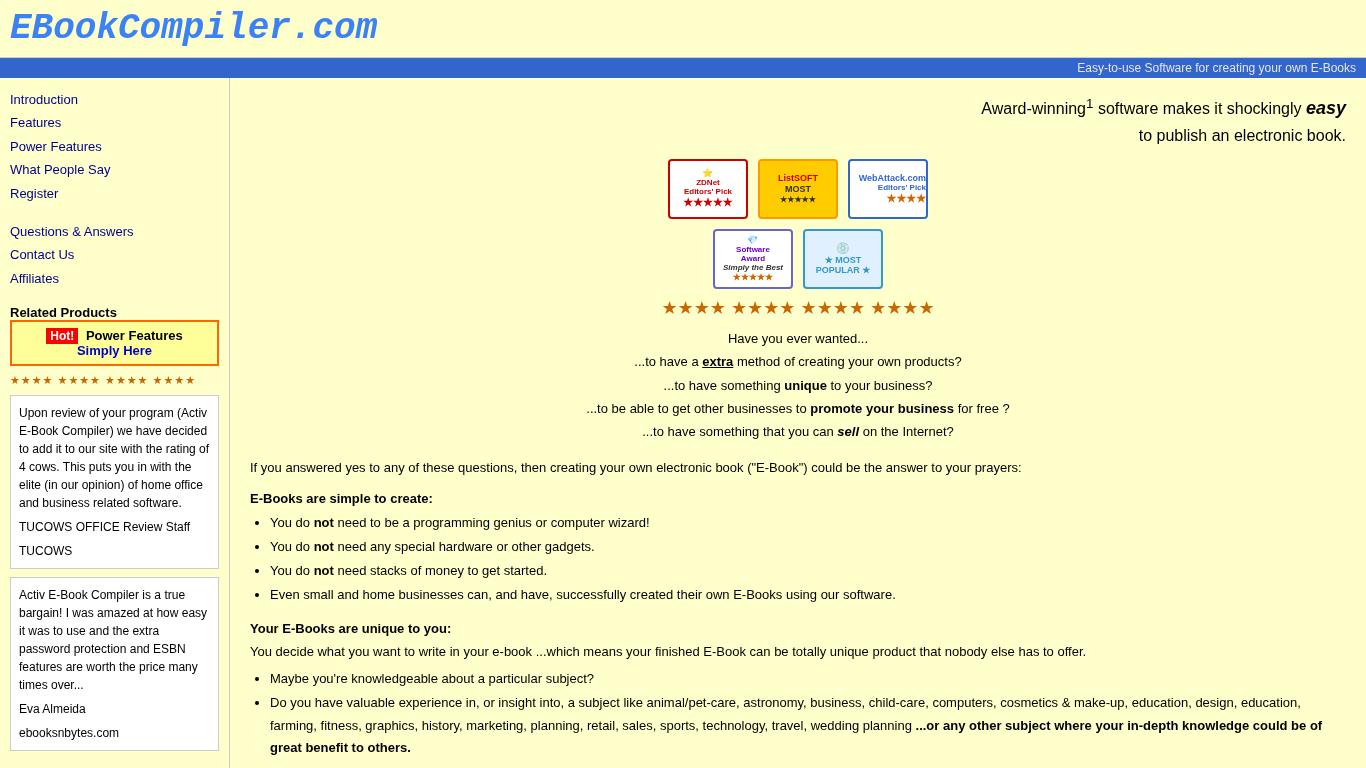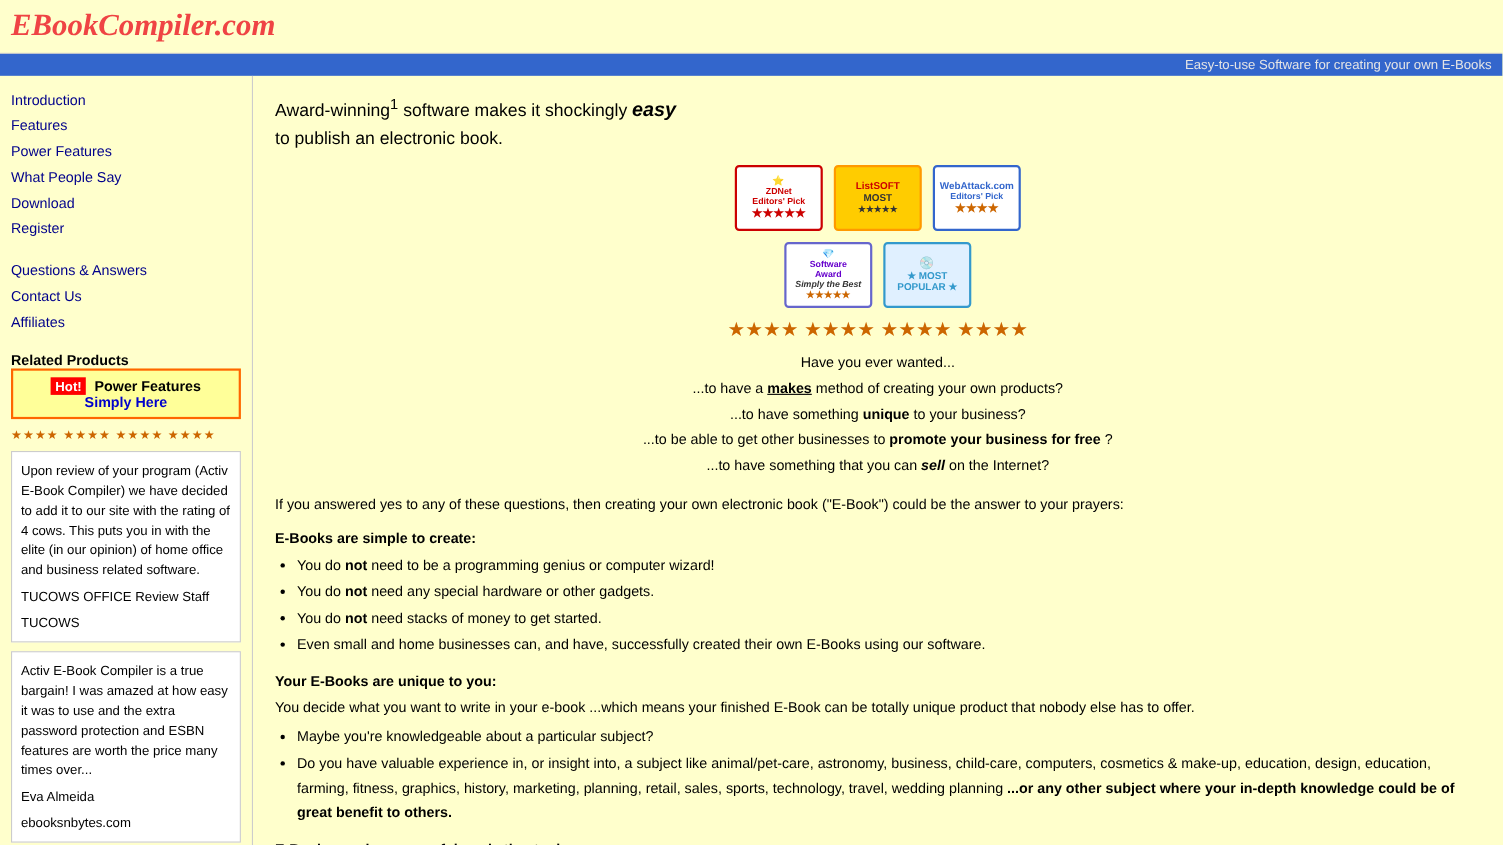--- a/index.html
+++ b/index.html
@@ -10,24 +10,24 @@
       color: #000;
     }
     a { color: #00008b; text-decoration: none; }
 
     #header {
       background-color: #ffffcc;
       padding: 8px 10px;
       border-bottom: 1px solid #ccc;
     }
     #header-logo {
-      font-family: Liberation Serif, serif;
-      font-size: 28px;
-      font-weight: bold;
-      color: #ef4444;
+      font-family: Liberation Mono, monospace;
+      font-size: 36px;
+      font-weight: bold;
+      color: #3b82f6;
       font-style: italic;
     }
 
     #top-bar {
       background-color: #3366cc;
       color: #e5e5e5;
       font-size: 12px;
       text-align: right;
       padding: 3px 10px;
     }
@@ -101,21 +101,21 @@
       font-size: 12px;
     }
 
     #main {
       flex: 1;
       padding: 15px 20px;
       background-color: #ffffcc;
     }
 
     .main-headline {
-      text-align: left;
+      text-align: right;
       font-size: 16px;
       margin-bottom: 10px;
       line-height: 1.6;
     }
     .main-headline .easy { font-weight: bold; font-style: italic; font-size: 18px; }
 
     .awards-row {
       display: flex;
       justify-content: center;
       align-items: center;
@@ -132,41 +132,41 @@
       justify-content: center;
       font-size: 9px;
       font-weight: bold;
       text-align: center;
       background: #fff;
       color: #333;
       border-radius: 4px;
     }
     .award-badge.zdnet { border-color: #cc0000; color: #cc0000; }
     .award-badge.listsoft { background: #ffcc00; border-color: #ff9900; color: #333; }
-    .award-badge.webattack { border-color: #3366cc; color: #3366cc; }
+    .award-badge.webattack { border-color: #3366cc; color: #3366cc; align-items: flex-end; }
     .award-badge.software { border-color: #6666cc; color: #333; }
     .award-badge.popular { border-color: #3399cc; background: #e0f0ff; color: #333; }
 
     .stars-main {
       text-align: center;
       font-size: 18px;
       color: #cc6600;
       margin: 8px 0 4px 0;
     }
 
     .intro-questions {
       text-align: center;
       font-size: 13px;
       margin: 8px 0 14px 0;
       line-height: 1.8;
     }
     .intro-questions .simple { font-weight: bold; text-decoration: underline; }
     .intro-questions .unique { font-weight: bold; }
     .intro-questions .promote { font-weight: bold; }
-    .intro-questions .free { font-weight: bold; }
+    .intro-questions .free { font-weight: normal; }
     .intro-questions .sell { font-weight: bold; font-style: italic; }
 
     .answer-line {
       font-size: 13px;
       margin-bottom: 14px;
       line-height: 1.5;
     }
 
     .section-head {
       font-size: 13px;
@@ -208,21 +208,20 @@
 
 <div id="layout">
 
   <div id="sidebar">
 
     
     <a class="nav-link">Introduction</a>
     <a class="nav-link">Features</a>
     <a class="nav-link">Power Features</a>
     <a class="nav-link">What People Say</a>
-    <a class="nav-link">Download</a>
     <a class="nav-link">Register</a>
     <br>
     
     <a class="nav-link">Questions &amp; Answers</a>
     <a class="nav-link">Contact Us</a>
     <a class="nav-link">Affiliates</a>
     <br>
     
     <span class="section-title">Related Products</span>
     <br>
@@ -316,21 +315,21 @@
       <span>★★★★ </span>
       <span>★★★★ </span>
       <span>★★★★ </span>
       <span>★★★★</span>
     </div>
 
     
     <div class="intro-questions">
       <span>Have you ever wanted...</span><br>
       <span>...to have a </span>
-      <span class="simple">makes</span>
+      <span class="simple">extra</span>
       <span> method of creating your own products?</span><br>
       <span>...to have something </span>
       <span class="unique">unique</span>
       <span> to your business?</span><br>
       <span>...to be able to get other businesses to </span>
       <span class="promote">promote your business</span>
       <span class="free"> for free</span>
       <span>?</span><br>
       <span>...to have something that you can </span>
       <span class="sell">sell</span>

